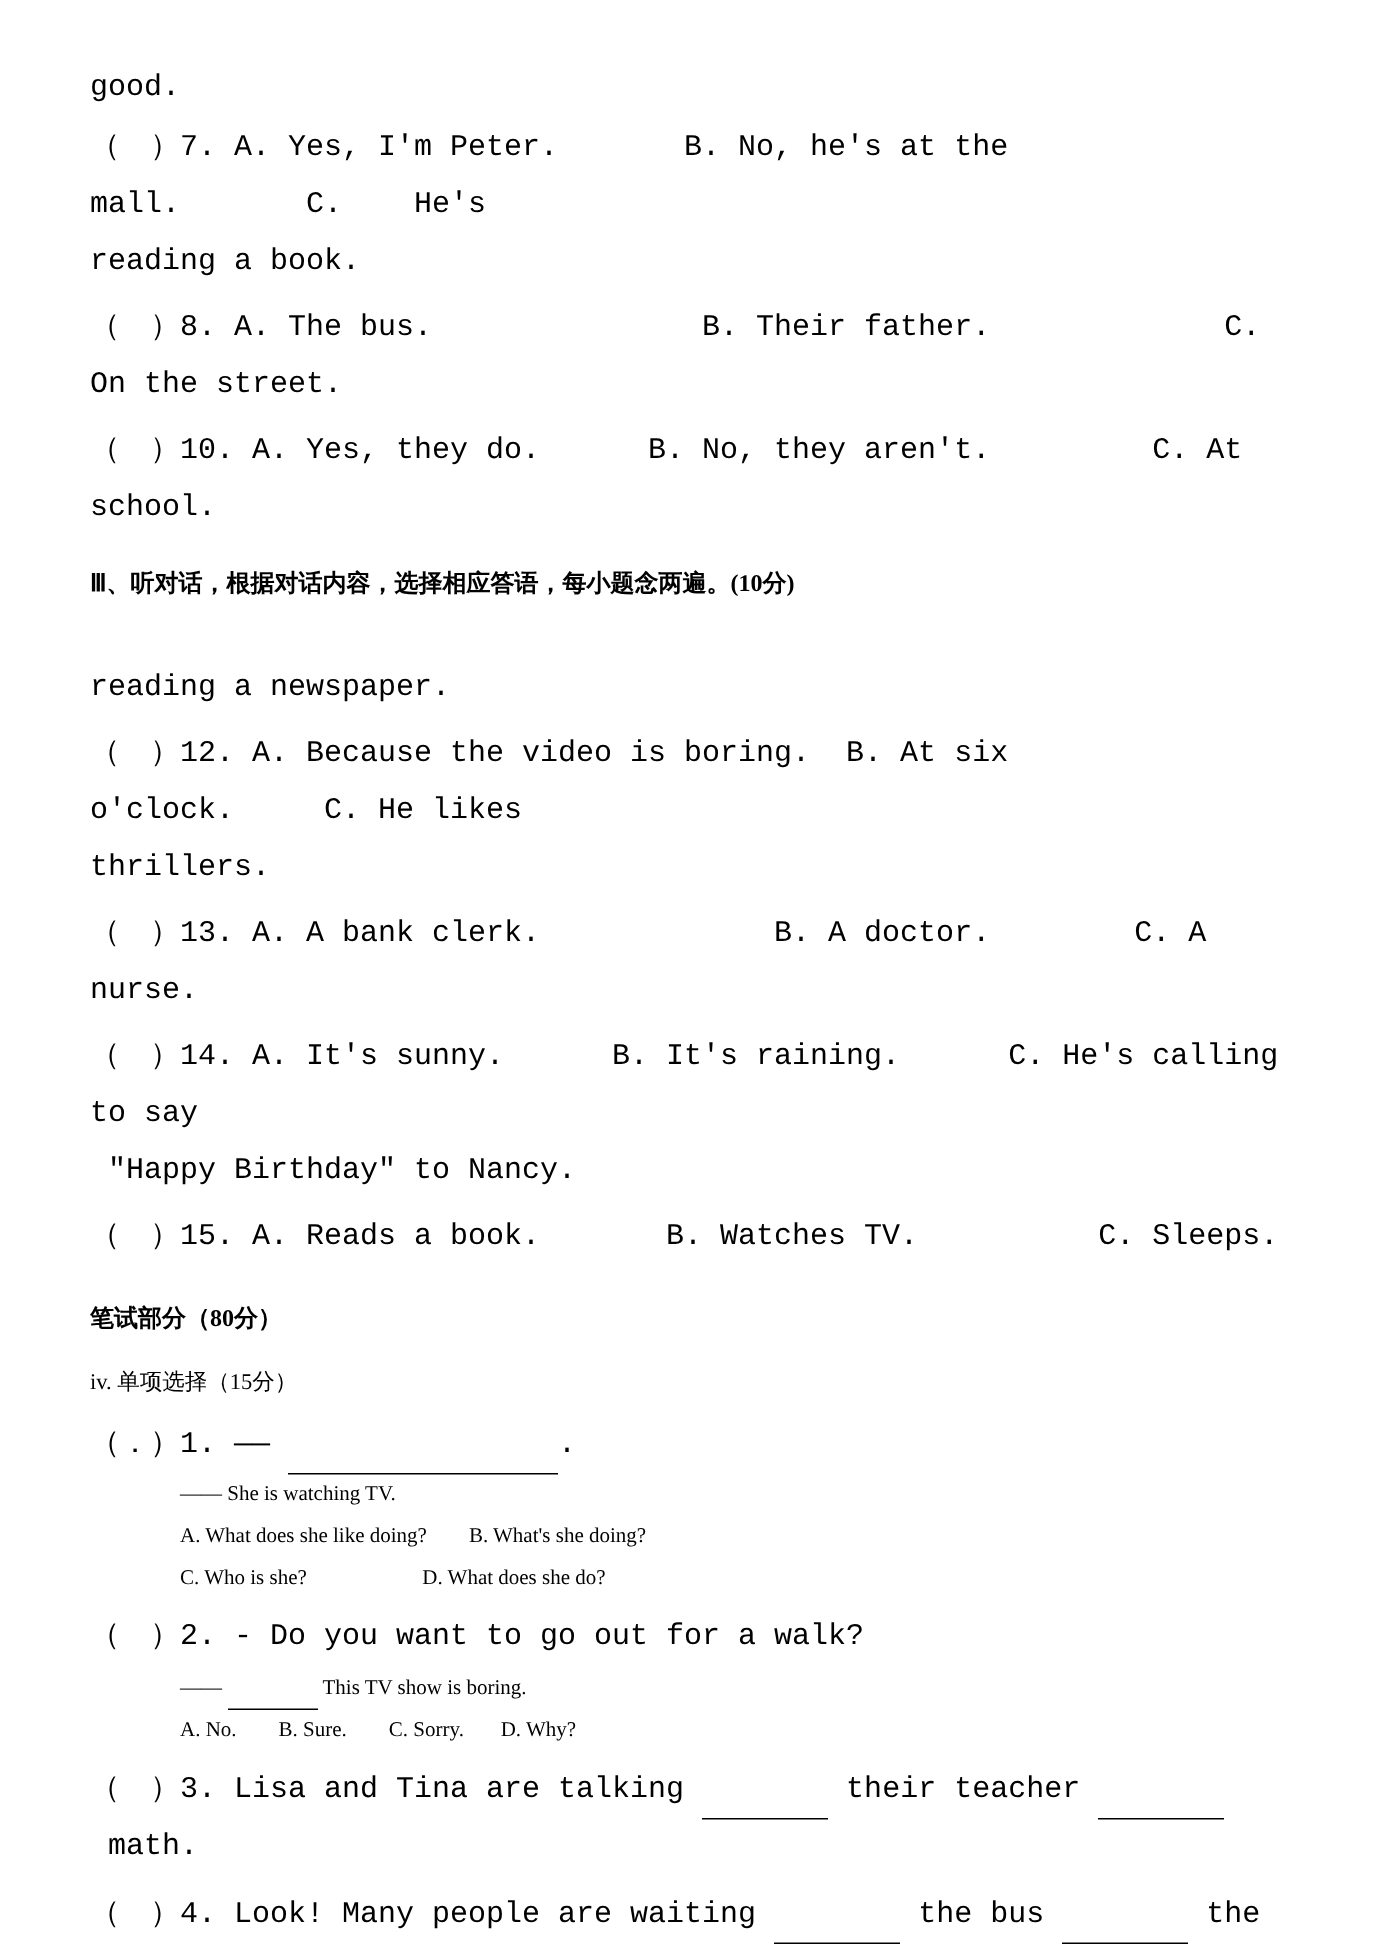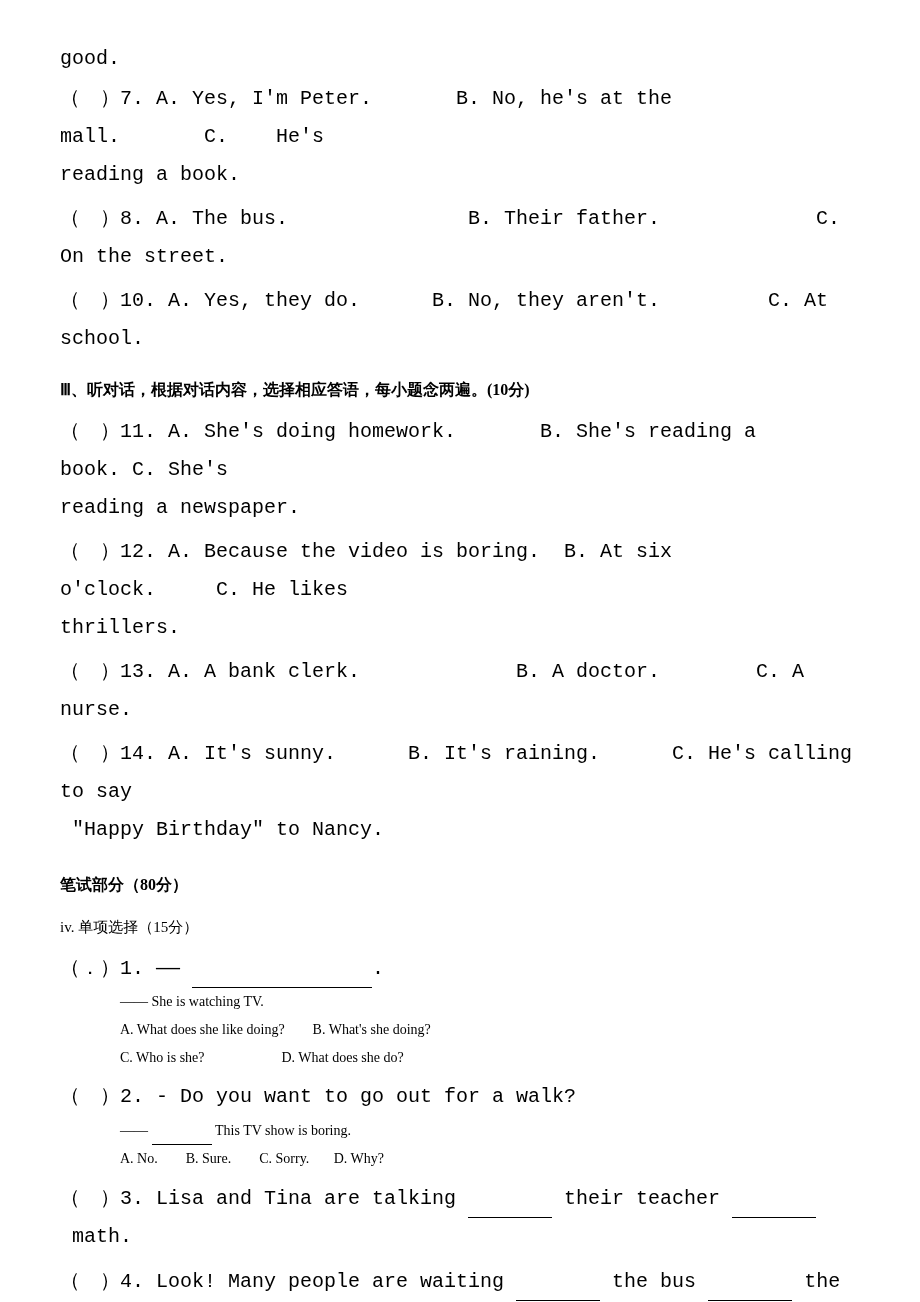--- a/index.html
+++ b/index.html
@@ -77,38 +77,41 @@
     <span class="question-line">（　）10. A. Yes, they do.&nbsp;&nbsp;&nbsp;&nbsp;&nbsp;&nbsp;B. No, they aren't.&nbsp;&nbsp;&nbsp;&nbsp;&nbsp;&nbsp;&nbsp;&nbsp;&nbsp;C. At school.</span>
   </div>
 
 </div>
 
 <div class="section-header">Ⅲ、听对话，根据对话内容，选择相应答语，每小题念两遍。(10分)</div>
 
 <div>
 
   <div class="question-block">
-    <span class="question-line">（　）11. A. She's doing homework.&nbsp;&nbsp;&nbsp;&nbsp;&nbsp;&nbsp;&nbsp;B. She's reading a book.&nbsp;C. She's</span><br>
+    <br>
     <span class="question-line">reading a newspaper.</span>
   </div>
 
   <div class="question-block">
     <span class="question-line">（　）12. A. Because the video is boring.&nbsp;&nbsp;B. At six o'clock.&nbsp;&nbsp;&nbsp;&nbsp;&nbsp;C. He likes</span><br>
     <span class="question-line">thrillers.</span>
   </div>
 
   <div class="question-block">
     <span class="question-line">（　）13. A. A bank clerk.&nbsp;&nbsp;&nbsp;&nbsp;&nbsp;&nbsp;&nbsp;&nbsp;&nbsp;&nbsp;&nbsp;&nbsp;&nbsp;B. A doctor.&nbsp;&nbsp;&nbsp;&nbsp;&nbsp;&nbsp;&nbsp;&nbsp;C. A nurse.</span>
   </div>
 
   <div class="question-block">
     <span class="question-line">（　）14. A. It's sunny.&nbsp;&nbsp;&nbsp;&nbsp;&nbsp;&nbsp;B. It's raining.&nbsp;&nbsp;&nbsp;&nbsp;&nbsp;&nbsp;C. He's calling to say</span><br>
     <span class="question-line">&nbsp;"Happy Birthday" to Nancy.</span>
   </div>
 
+  <div class="question-block">
+    <span class="question-line">（　）15. A. Reads a book.&nbsp;&nbsp;&nbsp;&nbsp;&nbsp;&nbsp;&nbsp;B. Watches TV.&nbsp;&nbsp;&nbsp;&nbsp;&nbsp;&nbsp;&nbsp;&nbsp;&nbsp;&nbsp;C. Sleeps.</span>
+  </div>
 
 </div>
 
 <div class="section-divider">笔试部分（80分）</div>
 
 <div class="sub-section-header">iv. 单项选择（15分）</div>
 
 <div>
 
   <div class="question-block">

